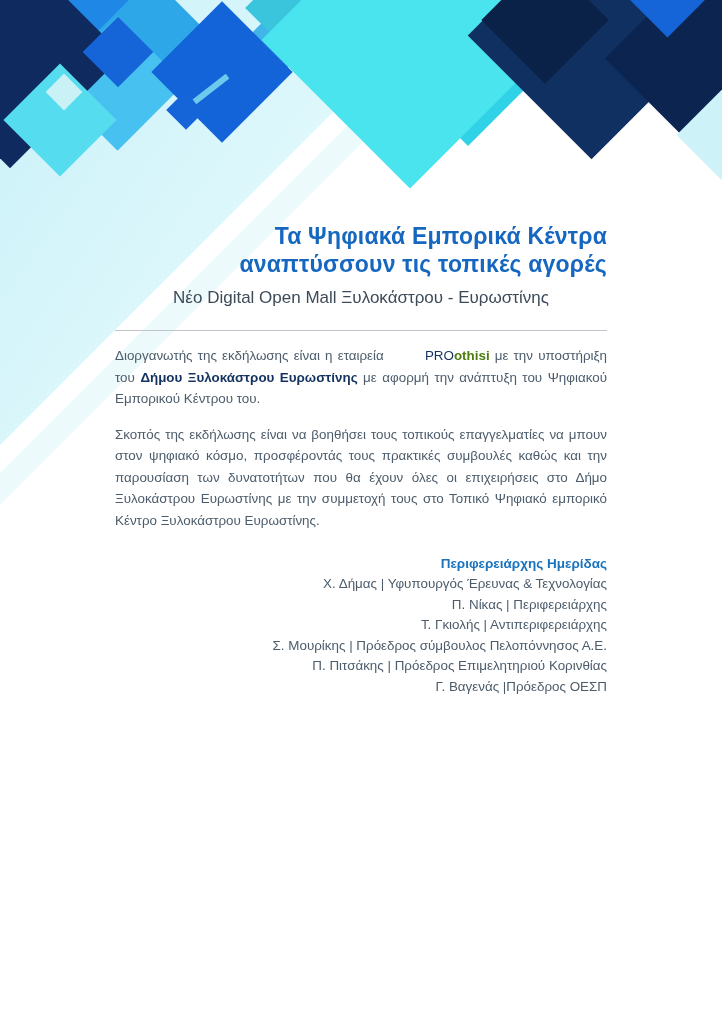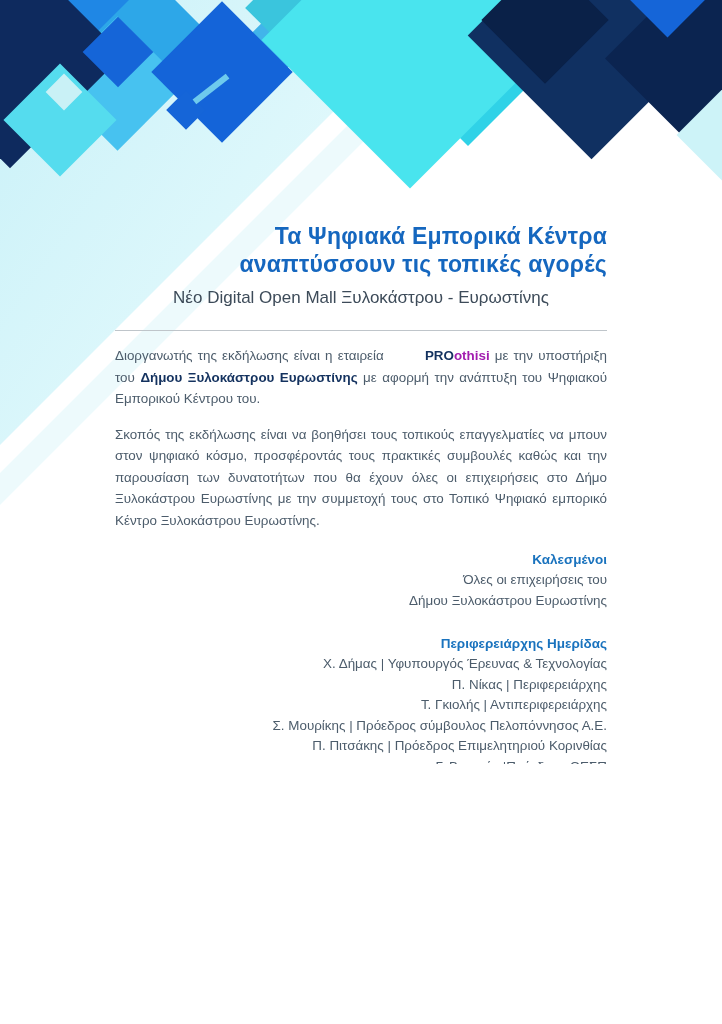--- a/index.html
+++ b/index.html
@@ -34,22 +34,22 @@
   .subtitle {
     text-align:center; font-size:17px; line-height:22px; color:#3d4b59;
     margin-top:9px;
   }
   .rule { border:none; border-top:1px solid #bfc5ca; margin:21px 0 0 0; }
   .para {
     font-size:13.4px; line-height:21.5px; color:#4c5c6b;
     text-align:justify; margin:14px 0 0 0;
   }
   .para .navy-bold { font-weight:700; color:#14325f; }
-  .para .brand-pro { font-weight:700; color:#14325f;padding-left:36px; }
-  .para .brand-othisi { font-weight:700; color:#a21caf; }
+  .para .brand-pro { font-weight:400; color:#14325f;padding-left:36px; }
+  .para .brand-othisi { font-weight:700; color:#4d7c0f; }
   .rblock { text-align:right; margin-top:19px; }
   .rblock.invitees { margin-top:23px; }
   .rblock .heading {
     font-weight:700; color:#1a73be; font-size:13.5px; line-height:20px;
   }
   .rblock .line { font-size:13.4px; line-height:20.5px; color:#4c5c6b; }
 </style>
 </head>
 <body>
 
@@ -106,25 +106,20 @@
     </div>
 
     <div class="subtitle">Νέο Digital Open Mall Ξυλοκάστρου - Ευρωστίνης</div>
 
     <hr class="rule">
 
     <p class="para"><span>Διοργανωτής της εκδήλωσης είναι η εταιρεία </span><span class="brand-pro">PRO</span><span class="brand-othisi">othisi</span><span> με την υποστήριξη του </span><span class="navy-bold">Δήμου Ξυλοκάστρου Ευρωστίνης</span><span> με αφορμή την ανάπτυξη του Ψηφιακού Εμπορικού Κέντρου του.</span></p>
 
     <p class="para">Σκοπός της εκδήλωσης είναι να βοηθήσει τους τοπικούς επαγγελματίες να μπουν στον ψηφιακό κόσμο, προσφέροντάς τους πρακτικές συμβουλές καθώς και την παρουσίαση των δυνατοτήτων που θα έχουν όλες οι επιχειρήσεις στο Δήμο Ξυλοκάστρου Ευρωστίνης με την συμμετοχή τους στο Τοπικό Ψηφιακό εμπορικό Κέντρο Ξυλοκάστρου Ευρωστίνης.</p>
 
-    <div class="rblock guests">
-      <div class="heading">Καλεσμένοι</div>
-      <div class="line">Όλες οι επιχειρήσεις του</div>
-      <div class="line">Δήμου Ξυλοκάστρου Ευρωστίνης</div>
-    </div>
 
     <div class="rblock invitees">
       <div class="heading">Περιφερειάρχης Ημερίδας</div>
       <div class="line">Χ. Δήμας | Υφυπουργός Έρευνας &amp; Τεχνολογίας</div>
       <div class="line">Π. Νίκας | Περιφερειάρχης</div>
       <div class="line">Τ. Γκιολής | Αντιπεριφερειάρχης</div>
       <div class="line">Σ. Μουρίκης | Πρόεδρος σύμβουλος Πελοπόννησος Α.Ε.</div>
       <div class="line">Π. Πιτσάκης | Πρόεδρος Επιμελητηριού Κορινθίας</div>
       <div class="line">Γ. Βαγενάς |Πρόεδρος ΟΕΣΠ</div>
     </div>

